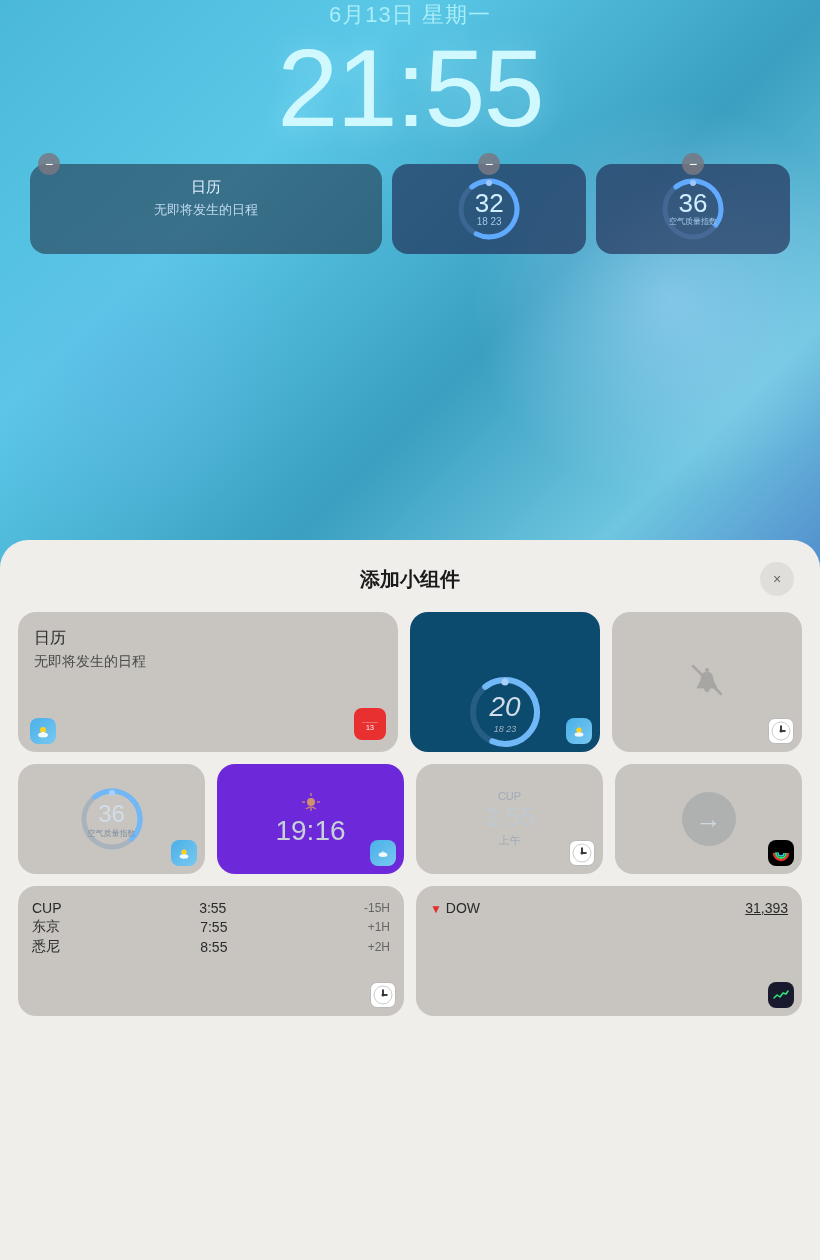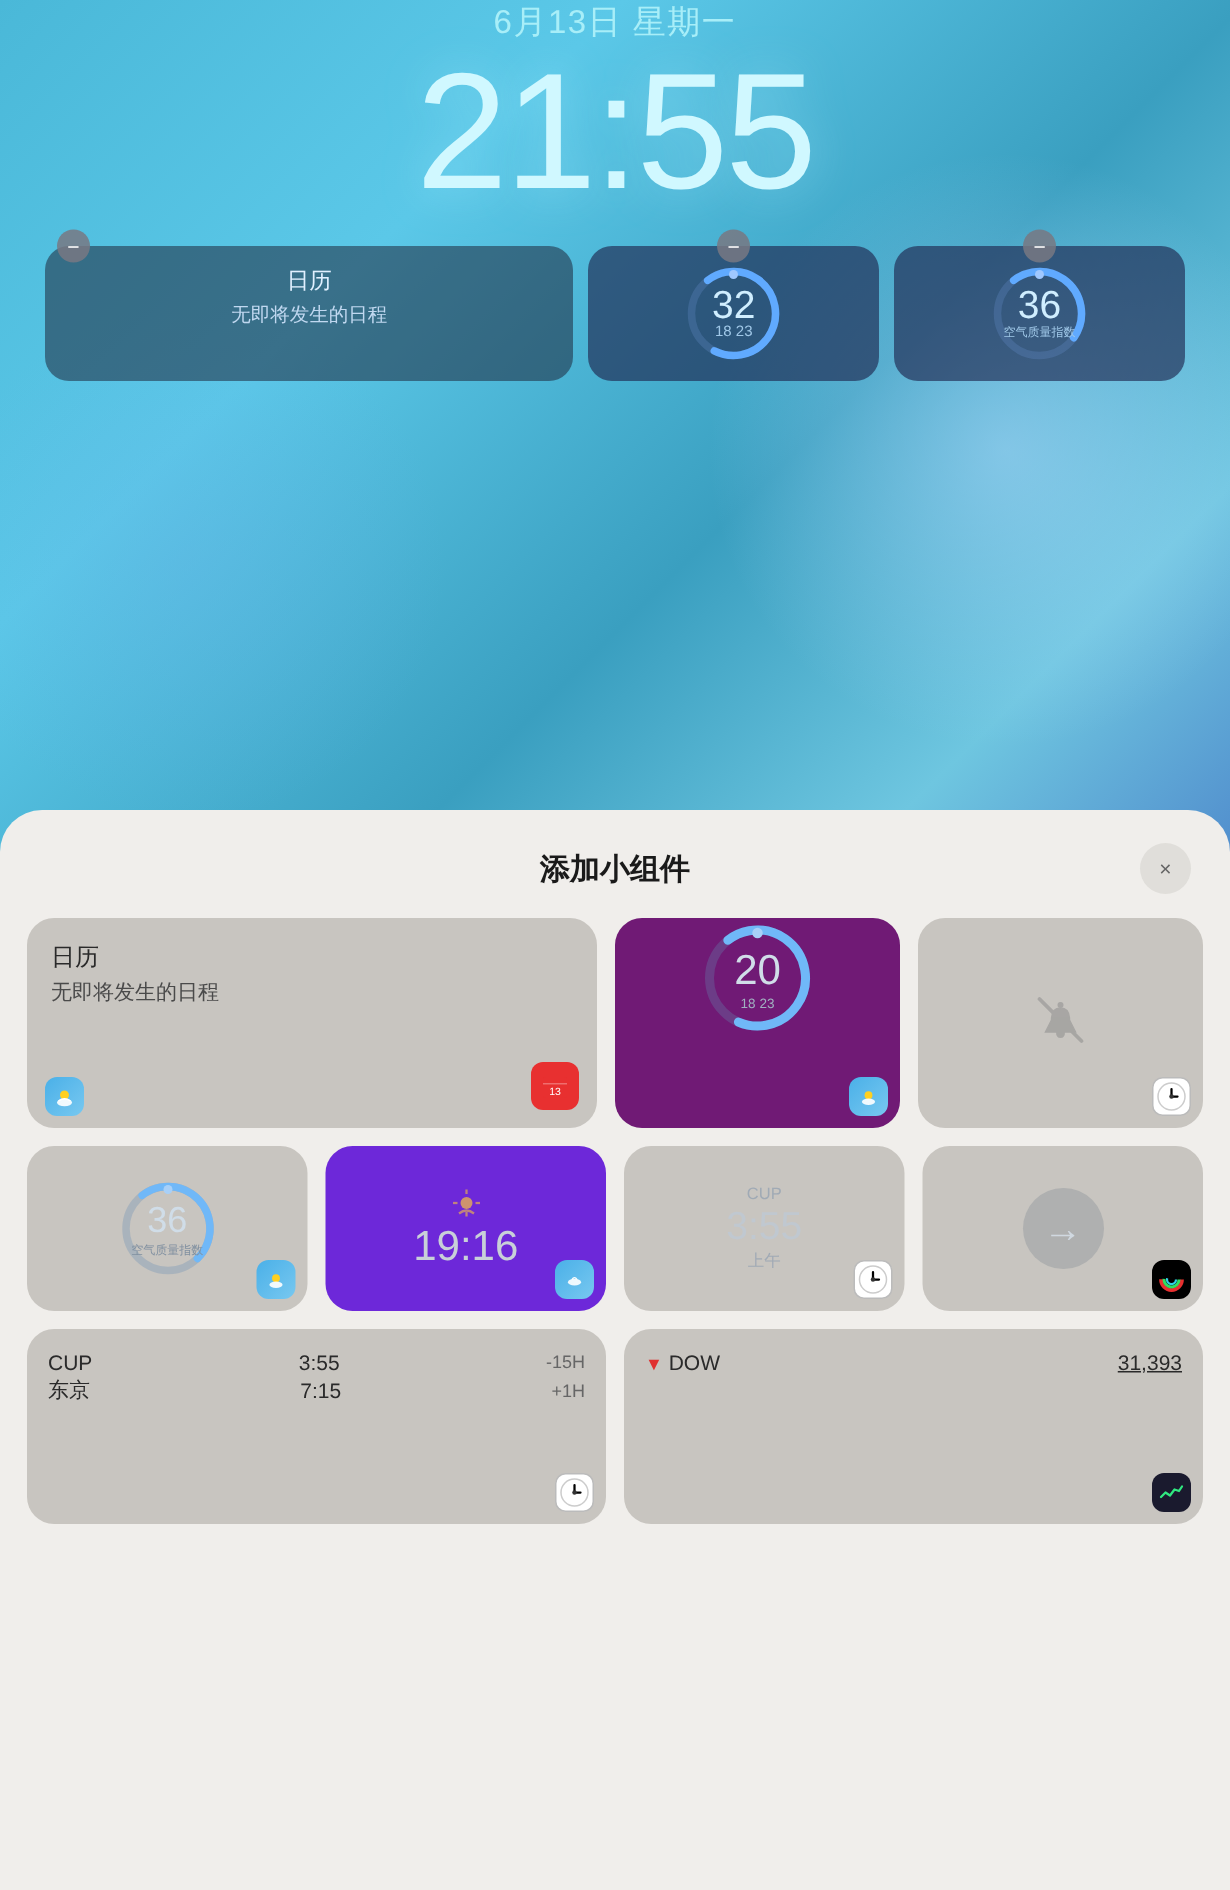--- a/index.html
+++ b/index.html
@@ -185,22 +185,23 @@
       background: #e83030;
       border-radius: 8px;
       display: flex; align-items: center; justify-content: center;
       color: white; font-size: 16px;
     }
 
     
     .wc-temp {
       min-height: 140px;
       display: flex; flex-direction: column;
-      align-items: center; justify-content: flex-start;
-      background: #701a75;
+      align-items: center; justify-content: flex-end;
+      background: #0c4a6e;
+      font-style: italic;
     }
 
     
     .wc-silent {
       min-height: 140px;
       display: flex; align-items: center; justify-content: center;
       background: #c8c5c0;
     }
 
     
@@ -492,22 +493,27 @@
   <div class="grid-row grid-row-3">
 
     <div class="wc wc-worldclock">
       <div class="wc-clock-row">
         <span class="wc-city">CUP</span>
         <span class="wc-time-val">3:55</span>
         <span class="wc-offset">-15H</span>
       </div>
       <div class="wc-clock-row">
         <span class="wc-city">东京</span>
-        <span class="wc-time-val">7:15</span>
+        <span class="wc-time-val">7:55</span>
         <span class="wc-offset">+1H</span>
+      </div>
+      <div class="wc-clock-row">
+        <span class="wc-city">悉尼</span>
+        <span class="wc-time-val">8:55</span>
+        <span class="wc-offset">+2H</span>
       </div>
 
       <div style="position:absolute;bottom:8px;right:8px;width:26px;height:26px;border-radius:7px;overflow:hidden;background:white;border:1px solid #bbb;display:flex;align-items:center;justify-content:center;">
         <svg width="20" height="20" viewBox="0 0 20 20">
           <circle cx="10" cy="10" r="9" fill="white" stroke="#ccc" stroke-width="1"></circle>
           <line x1="10" y1="10" x2="10" y2="5" stroke="black" stroke-width="1.5" stroke-linecap="round"></line>
           <line x1="10" y1="10" x2="14" y2="10" stroke="black" stroke-width="1.5" stroke-linecap="round"></line>
           <circle cx="10" cy="10" r="1.5" fill="#333"></circle>
         </svg>
       </div>

